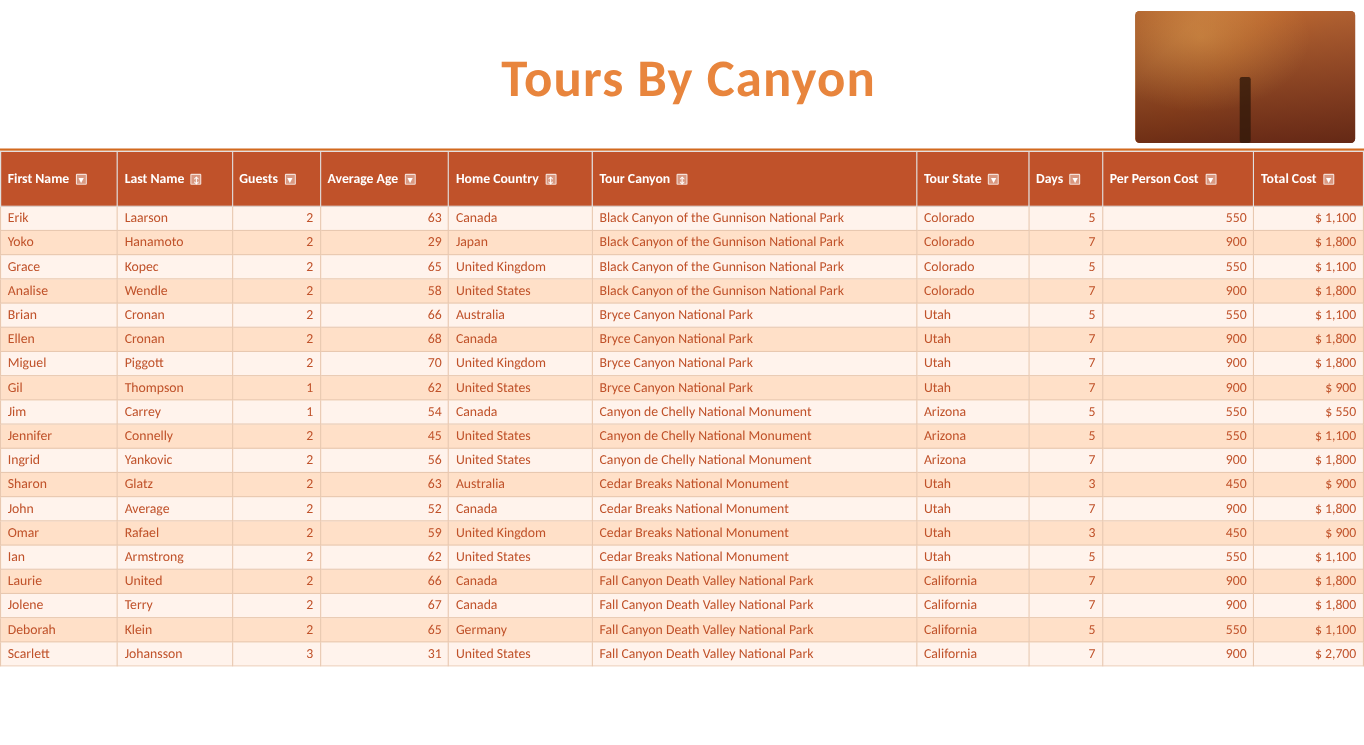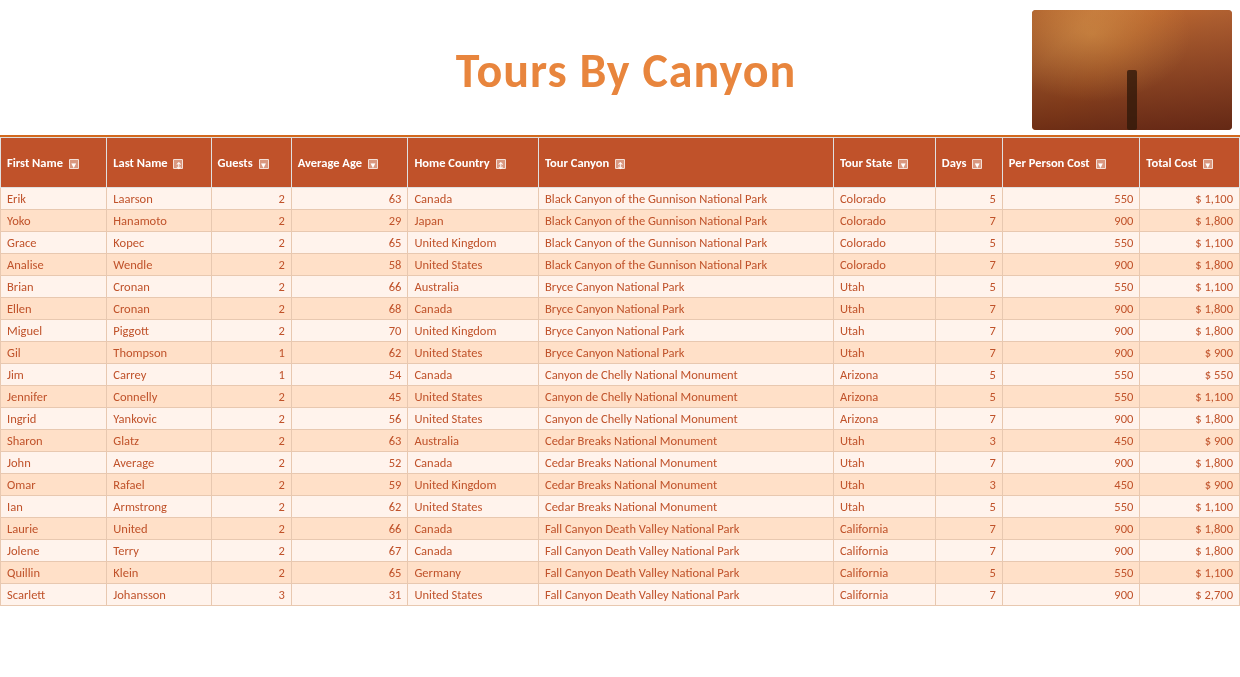--- a/index.html
+++ b/index.html
@@ -339,21 +339,21 @@
             <td style="text-align: right;">2</td>
             <td style="text-align: right;">67</td>
             <td>Canada</td>
             <td>Fall Canyon Death Valley National Park</td>
             <td>California</td>
             <td style="text-align: right;">7</td>
             <td style="text-align: right;">900</td>
             <td style="text-align: right;"><span style="color:#C0522A;">$</span> 1,800</td>
           </tr>
           <tr>
-            <td>Quillin</td>
+            <td>Deborah</td>
             <td>Klein</td>
             <td style="text-align: right;">2</td>
             <td style="text-align: right;">65</td>
             <td>Germany</td>
             <td>Fall Canyon Death Valley National Park</td>
             <td>California</td>
             <td style="text-align: right;">5</td>
             <td style="text-align: right;">550</td>
             <td style="text-align: right;"><span style="color:#C0522A;">$</span> 1,100</td>
           </tr>

